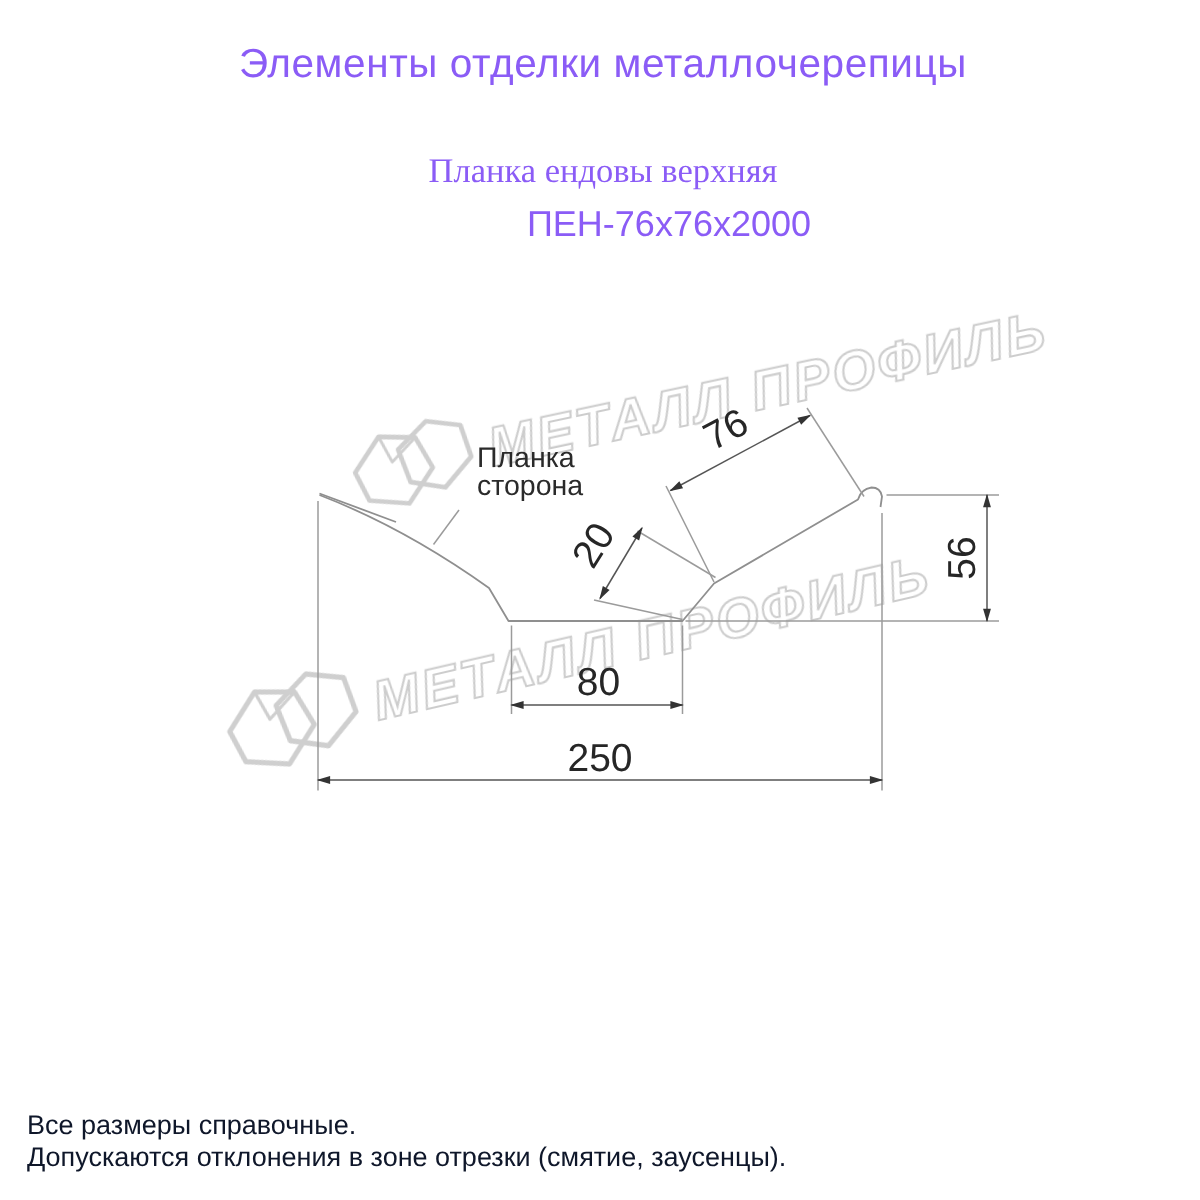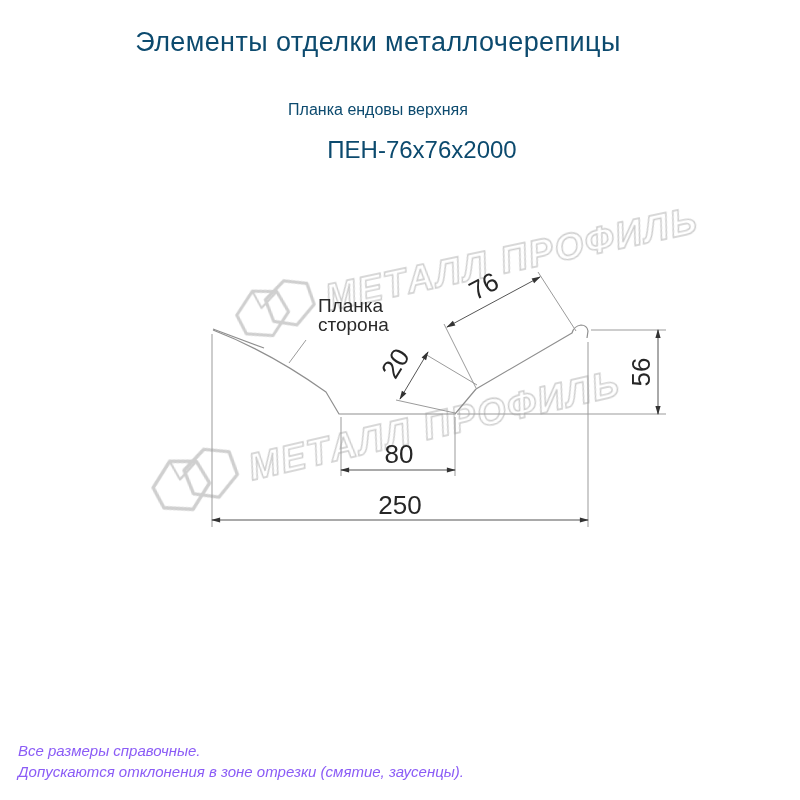--- a/index.html
+++ b/index.html
@@ -1,28 +1,28 @@
 <!DOCTYPE html>
 <html><head>
 <meta charset="utf-8">
 <style>
   html,body{margin:0;padding:0;background:#ffffff;}
   #page{
     position:relative;width:800px;height:800px;background:#ffffff;overflow:hidden;
     font-family:"Liberation Sans","DejaVu Sans",sans-serif;color:#1f1f1f;
   }
-  .title{position:absolute;left:0;width:756px;text-align:center;color:#0c4a6e;}
+  .title{position:absolute;left:0;width:756px;text-align:center;color:#8b5cf6;padding-left:24px;}
   #main-title{top:27px;font-size:27px;letter-spacing:.4px;}
-  #subtitle{top:101px;font-size:16px;}
+  #subtitle{top:101px;font-size:23px;font-family:Liberation Serif, serif;}
   #product-code{top:136px;font-size:24px;margin-left:44px;}
   .face-label{
     position:absolute;left:318px;top:296px;font-size:19px;line-height:19px;color:#2a2a2a;z-index:3;
   }
   .footer{
-    position:absolute;left:18px;top:740px;font-size:15px;line-height:21px;color:#8b5cf6;font-style:italic;
+    position:absolute;left:18px;top:740px;font-size:18px;line-height:21px;color:#0f172a;
   }
   .watermark{
     position:absolute;display:flex;align-items:center;gap:8px;z-index:1;
     transform-origin:0 50%;filter:blur(0.5px);pointer-events:none;
   }
   #watermark-top{left:232px;top:282px;transform:rotate(-12deg);}
   #watermark-bottom{left:148px;top:452px;transform:rotate(-13deg);}
   .watermark .wm-text{
     font-size:37px;font-weight:700;font-style:italic;letter-spacing:2px;white-space:nowrap;
     color:rgba(255,255,255,0.55);-webkit-text-stroke:1.4px #cdcdcd;

